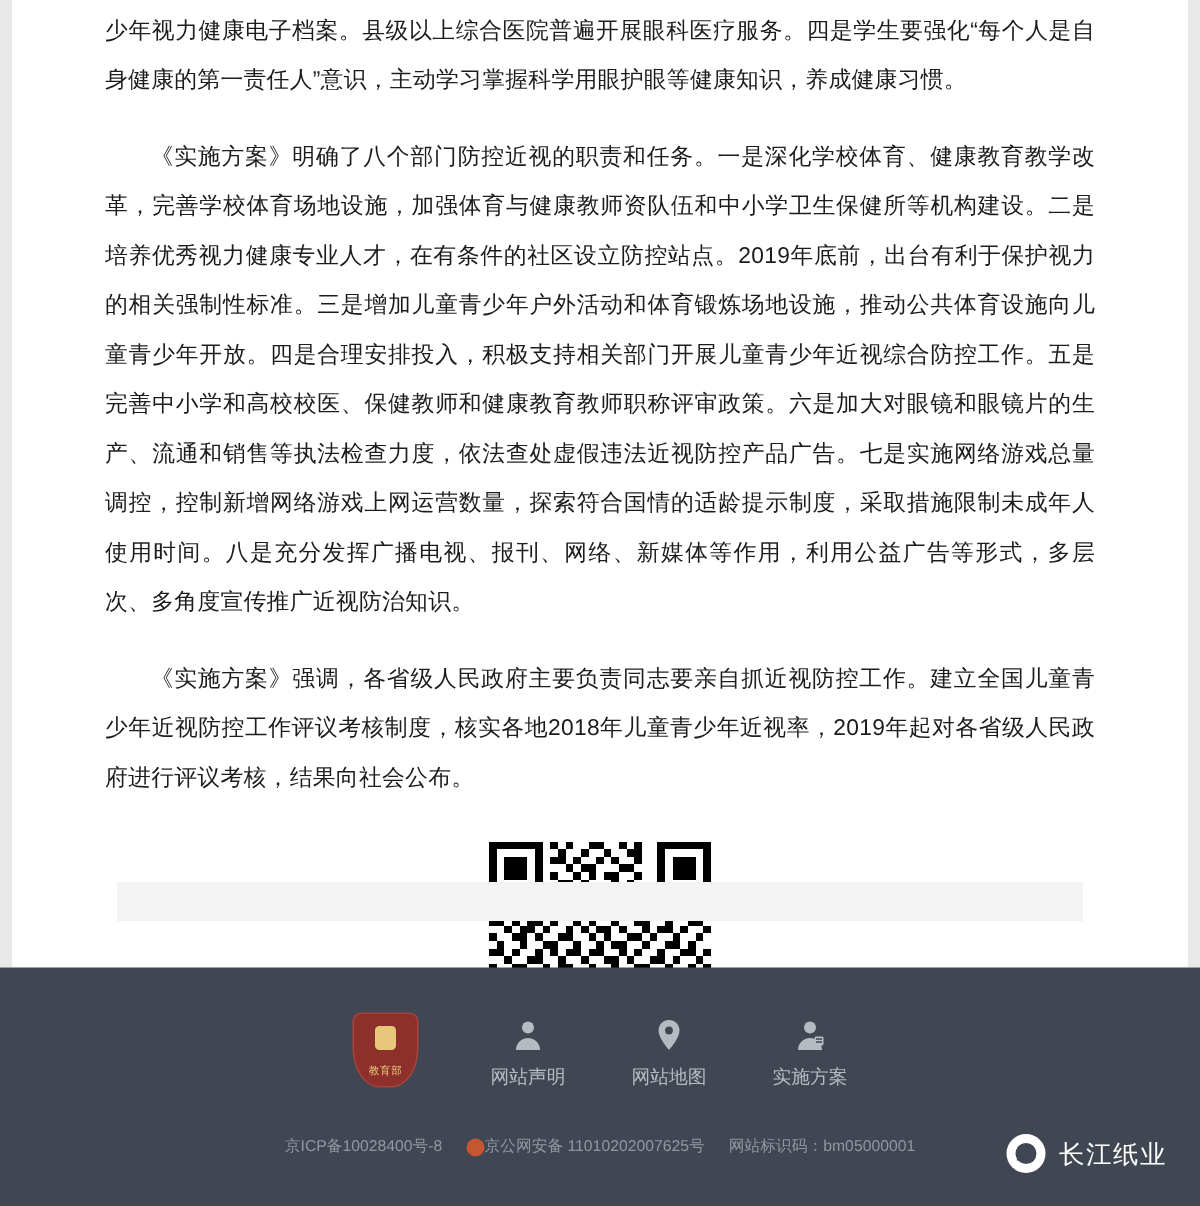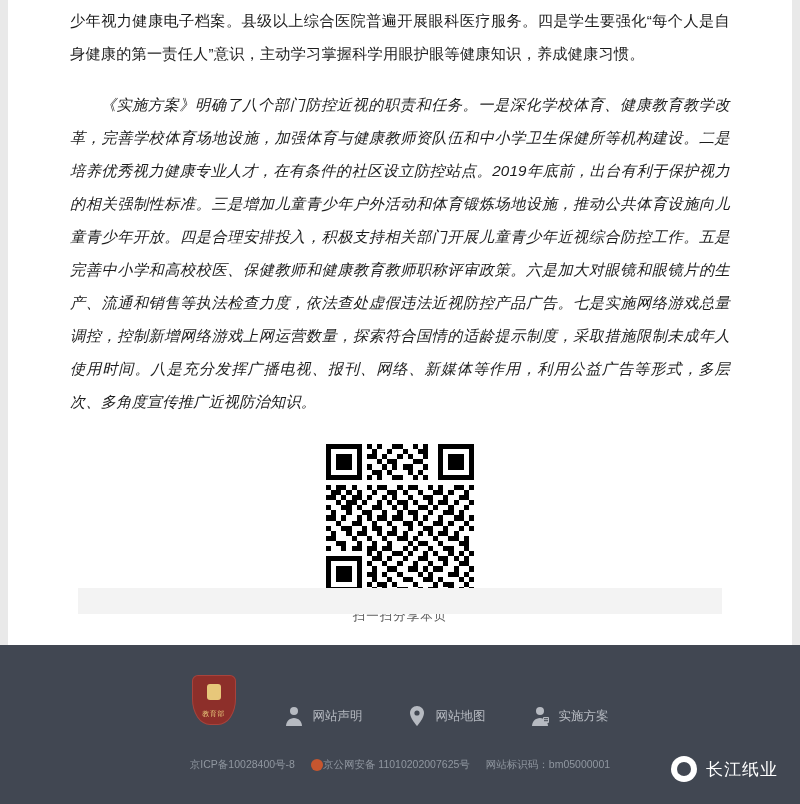--- a/index.html
+++ b/index.html
@@ -37,21 +37,20 @@
     line-height: 33px;
     color: #1c1c1c;
     text-align: justify;
     text-justify: inter-ideograph;
     letter-spacing: 0.2px;
     margin: 0 0 18px 0;
     font-family: "Liberation Sans", sans-serif;
   }
   .para.indent {
     text-indent: 2em;
-    font-style: italic;
   }
   .qr-wrap {
     margin-top: 26px;
     text-align: center;
   }
   .qr-canvas {
     display: inline-block;
     width: 148px;
     height: 148px;
     background: #ffffff;
@@ -131,21 +130,21 @@
     left: 50%;
     bottom: 5px;
     transform: translateX(-50%);
     font-size: 7px;
     color: #e7c77a;
     white-space: nowrap;
     letter-spacing: 0.5px;
   }
   .fnav-item {
     display: flex;
-    flex-direction: row;
+    flex-direction: column;
     align-items: center;
     gap: 9px;
     color: #b6bac1;
     font-size: 12.5px;
     padding-bottom: 2px;
   }
   .fnav-icon {
     width: 20px;
     height: 22px;
     display: block;
@@ -242,20 +241,21 @@
 
 <div class="page">
 
   <div class="side-left"></div>
   <div class="side-right"></div>
 
   <div class="article-sheet">
     <div class="article-body">
       <p class="para">少年视力健康电子档案。县级以上综合医院普遍开展眼科医疗服务。四是学生要强化“每个人是自身健康的第一责任人”意识，主动学习掌握科学用眼护眼等健康知识，养成健康习惯。</p>
       <p class="para indent">《实施方案》明确了八个部门防控近视的职责和任务。一是深化学校体育、健康教育教学改革，完善学校体育场地设施，加强体育与健康教师资队伍和中小学卫生保健所等机构建设。二是培养优秀视力健康专业人才，在有条件的社区设立防控站点。2019年底前，出台有利于保护视力的相关强制性标准。三是增加儿童青少年户外活动和体育锻炼场地设施，推动公共体育设施向儿童青少年开放。四是合理安排投入，积极支持相关部门开展儿童青少年近视综合防控工作。五是完善中小学和高校校医、保健教师和健康教育教师职称评审政策。六是加大对眼镜和眼镜片的生产、流通和销售等执法检查力度，依法查处虚假违法近视防控产品广告。七是实施网络游戏总量调控，控制新增网络游戏上网运营数量，探索符合国情的适龄提示制度，采取措施限制未成年人使用时间。八是充分发挥广播电视、报刊、网络、新媒体等作用，利用公益广告等形式，多层次、多角度宣传推广近视防治知识。</p>
+      <p class="para indent">《实施方案》强调，各省级人民政府主要负责同志要亲自抓近视防控工作。建立全国儿童青少年近视防控工作评议考核制度，核实各地2018年儿童青少年近视率，2019年起对各省级人民政府进行评议考核，结果向社会公布。</p>
 
       <div class="qr-wrap">
         <div class="qr-canvas">
           <svg viewBox="0 0 29 29" width="148" height="148" shape-rendering="crispEdges" aria-hidden="true">
             <rect width="29" height="29" fill="#ffffff"></rect>
             <g fill="#000000">
               <rect x="0" y="0" width="7" height="1"></rect>
                 <rect x="0" y="6" width="7" height="1"></rect>
               <rect x="0" y="0" width="1" height="7"></rect>
                 <rect x="6" y="0" width="1" height="7"></rect>

